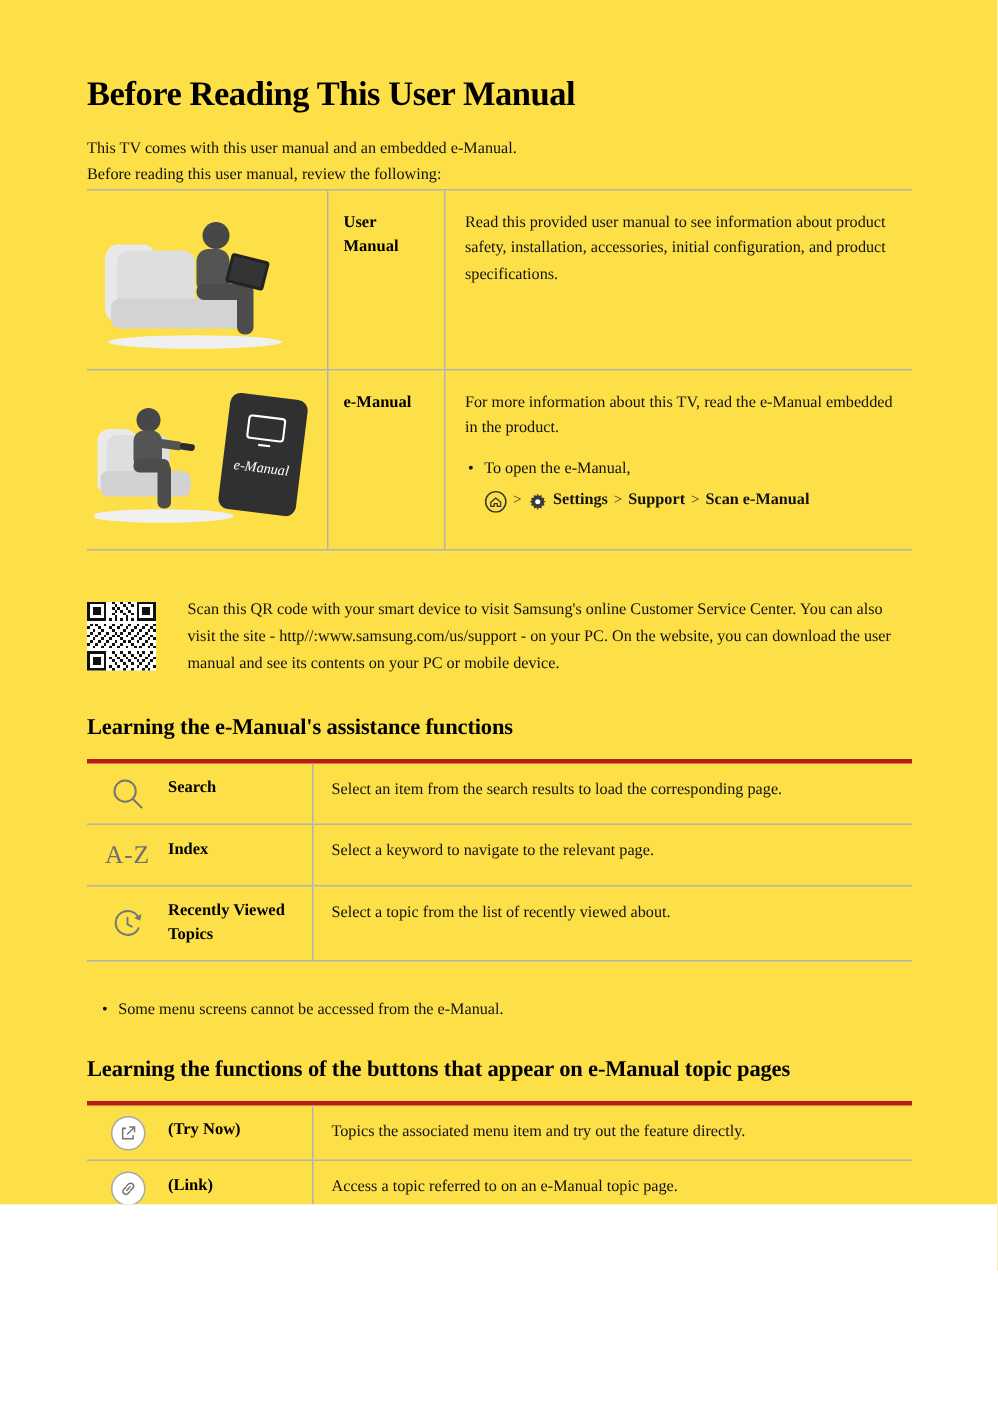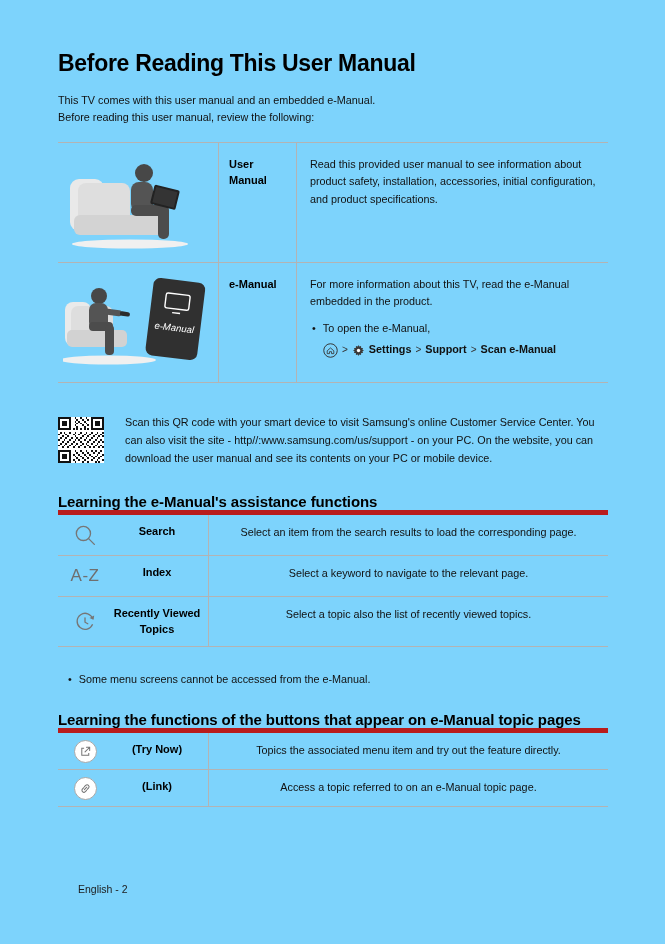--- a/index.html
+++ b/index.html
@@ -1,39 +1,39 @@
 <!DOCTYPE html>
 <html><head>
 <meta charset="utf-8">
 <style>
   * { box-sizing: border-box; }
   html,body { margin:0; padding:0; background:#ffffff; }
   .page {
     position: relative;
     width: 665px;
-    height: 944px;
-    background: #7dd3fc;
-    font-family: Liberation Sans, sans-serif;
+    height: 803px;
+    background: #fde047;
+    font-family: Liberation Serif, serif;
     color: #000;
     overflow: hidden;
   }
   .content { padding: 0 57px 0 58px; }
 
   h1.title {
     margin: 0;
     padding-top: 50px;
     font-size: 23px;
     font-weight: 700;
     letter-spacing: -0.3px;
     color: #000;
   }
   .intro { margin-top: 15px; font-size: 10.8px; line-height: 1.62; color: #111; }
 
   
-  .tbl { margin-top: 15px; border-top: 1px solid #b3b3b3; }
+  .tbl { margin-top: 0; border-top: 1px solid #b3b3b3; }
   .trow { display: flex; border-bottom: 1px solid #b3b3b3; min-height: 120px; }
   .c-img { width: 160px; display: flex; align-items: center; justify-content: center; padding: 8px 4px; }
   .c-label {
     width: 79px;
     border-left: 1px solid #b3b3b3;
     border-right: 1px solid #b3b3b3;
     padding: 13px 10px;
     font-size: 11px;
     font-weight: 700;
     line-height: 1.5;
@@ -56,21 +56,21 @@
   .nav-path .icon { display: inline-flex; align-items: center; }
 
   
   .qr-row { margin-top: 31px; display: flex; align-items: flex-start; }
   .qr-box { width: 46px; height: 46px; flex: 0 0 46px; margin-top: 3px; }
   .qr-text { margin-left: 21px; flex: 1; font-size: 10.8px; line-height: 1.65; color: #111; }
 
   h2.section { margin: 26px 0 0; font-size: 15px; font-weight: 700; letter-spacing: -0.1px; color: #000; }
 
   
-  .tbl2 { border-top: 5px solid #b91c1c; text-align: center; }
+  .tbl2 { margin-top: 12px; border-top: 3px solid #b91c1c; }
   .t2row { display: flex; border-bottom: 1px solid #b3b3b3; min-height: 41px; }
   .t2-icon { width: 54px; display: flex; align-items: center; justify-content: center; padding: 6px 0; }
   .t2-label { width: 96px; padding: 9px 6px 9px 0; font-size: 11px; font-weight: 700; line-height: 1.4; }
   .t2-desc {
     flex: 1;
     border-left: 1px solid #b3b3b3;
     padding: 9px 12px;
     font-size: 10.8px;
     line-height: 1.6;
     color: #111;
@@ -219,21 +219,21 @@
 
       <div class="t2row">
         <div class="t2-icon">
           <svg width="24" height="24" viewBox="0 0 24 24">
             <path d="M19.6 14.2 A8 8 0 1 1 19.8 9" fill="none" stroke="#767676" stroke-width="1.3"></path>
             <path d="M21.2 5.4 l-.7 4.4 -4-1.8 z" fill="#767676"></path>
             <path d="M12 7.8 V12.2 L14.8 13.8" fill="none" stroke="#767676" stroke-width="1.3" stroke-linecap="round"></path>
           </svg>
         </div>
         <div class="t2-label">Recently Viewed Topics</div>
-        <div class="t2-desc">Select a topic also the list of recently viewed topics.</div>
+        <div class="t2-desc">Select a topic from the list of recently viewed about.</div>
       </div>
     </div>
 
     <div class="note">
       <span>Some menu screens cannot be accessed from the e-Manual.</span>
     </div>
 
     <h2 class="section">Learning the functions of the buttons that appear on e-Manual topic pages</h2>
 
     <div class="tbl2">

